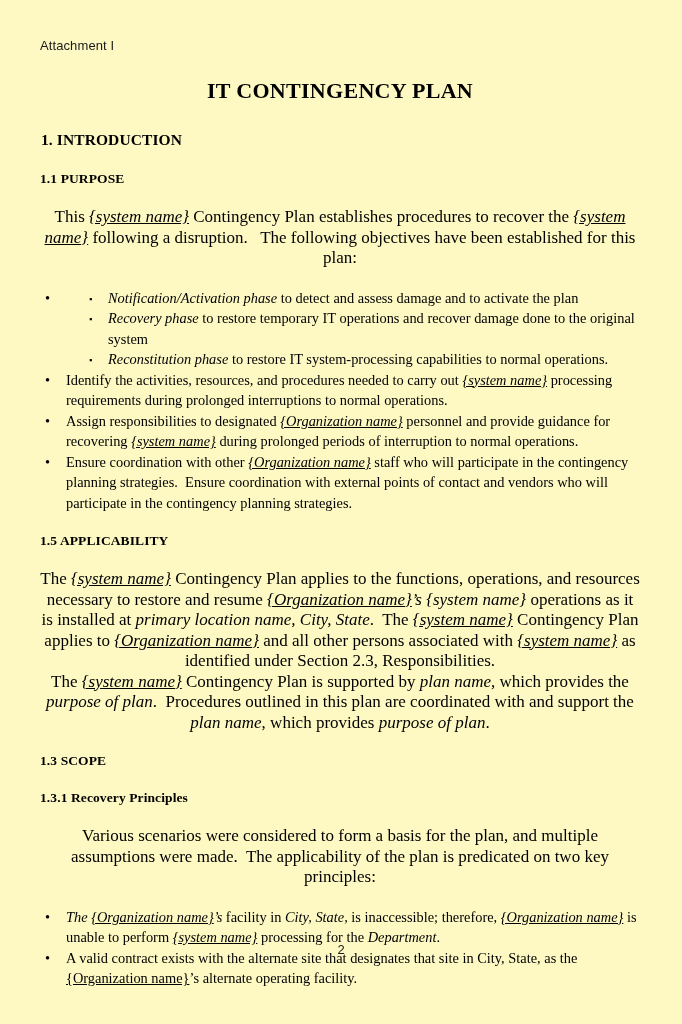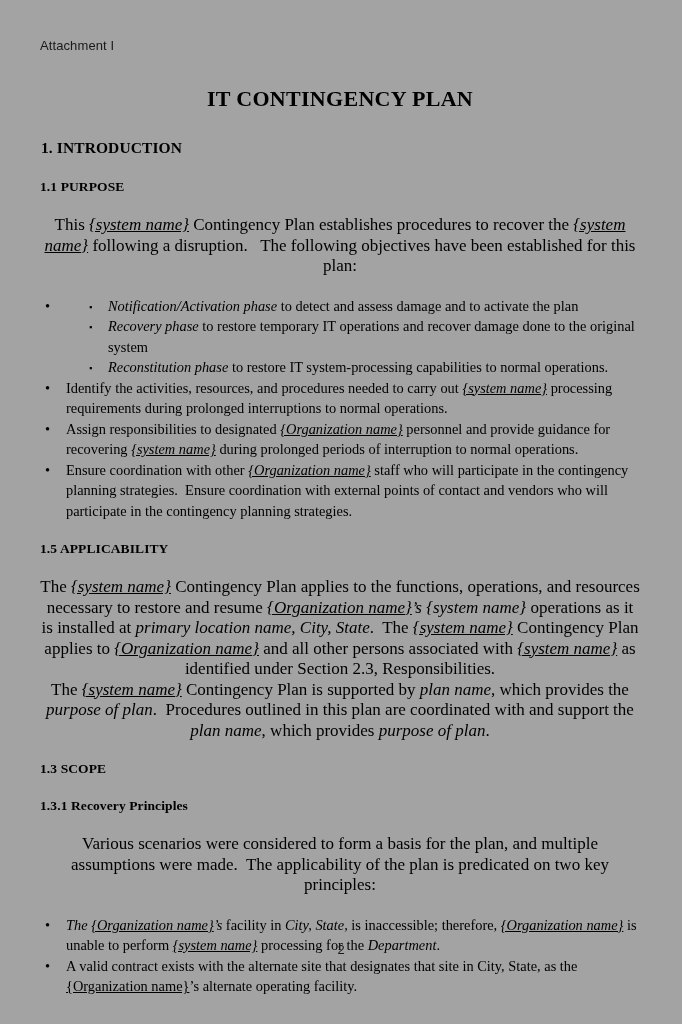--- a/index.html
+++ b/index.html
@@ -10,21 +10,21 @@
   }
   body {
     font-family: "Liberation Serif", "DejaVu Serif", serif;
     color: #000000;
     -webkit-font-smoothing: antialiased;
   }
   #page {
     position: relative;
     width: 682px;
     height: 1024px;
-    background: #a3a3a3;
+    background: #fef9c3;
     overflow: hidden;
     box-sizing: border-box;
   }
 
   
   .attachment-label {
     position: absolute;
     left: 40px;
     top: 38px;
     font-family: "Liberation Sans", "DejaVu Sans", sans-serif;
@@ -41,21 +41,21 @@
     top: 78px;
     width: 600px;
   }
 
   .doc-title {
     text-align: center;
     font-weight: bold;
     font-size: 22px;
     line-height: 26px;
     letter-spacing: 0.3px;
-    margin: 8px 0 26px 0;
+    margin: 0 0 26px 0;
   }
 
   .h1 {
     font-weight: bold;
     font-size: 15.5px;
     line-height: 19px;
     margin: 0 0 21px 1px;
     letter-spacing: 0.1px;
   }
   .h2 {

